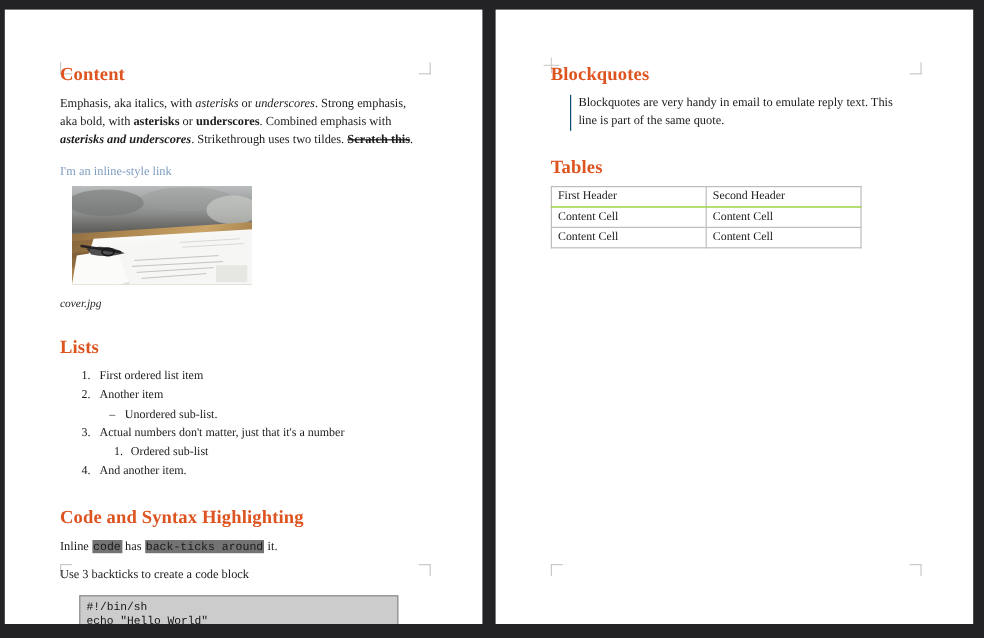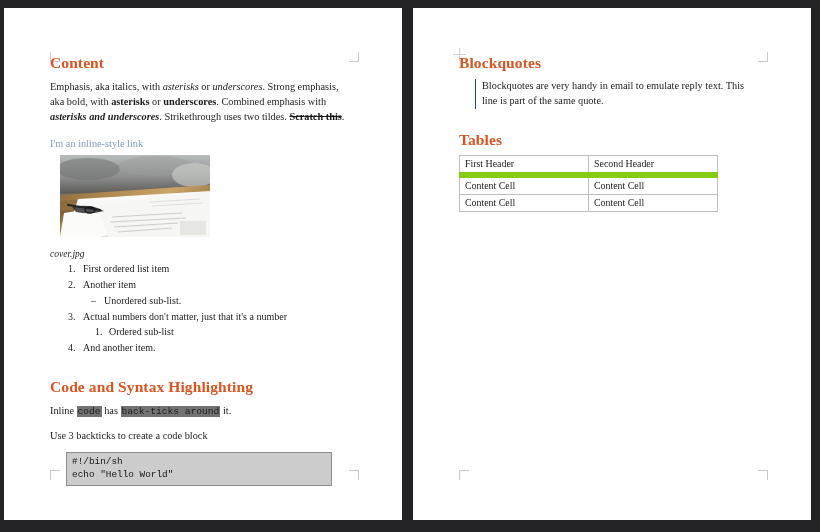--- a/index.html
+++ b/index.html
@@ -175,21 +175,21 @@
     color: #1b1b1b;
   }
   table.md-table th,
   table.md-table td {
     border: 1px solid #bdbdbd;
     padding: 2px 5px 3px 5px;
     text-align: left;
     font-weight: normal;
   }
   table.md-table th {
-    border-bottom: 6px solid #84cc16;
+    border-bottom: 1px solid #84cc16;
   }
   table.md-table col.c1 { width: 129px; }
 </style>
 </head>
 <body>
 
 <div id="viewer">
 
   <div class="page">
     <div class="crop tl"></div>
@@ -248,20 +248,21 @@
             <line x1="92" y1="51" x2="143" y2="48"></line>
           </g>
           <path d="M12 52 Q30 48 44 56 Q30 60 16 57 Z" fill="#2a2a2c" opacity="0.82"></path>
           <path d="M8 50 L40 55" stroke="#1d1d1f" stroke-width="2.2" stroke-linecap="round" opacity="0.9"></path>
           <ellipse cx="30" cy="55" rx="5" ry="3" fill="none" stroke="#17171a" stroke-width="1.4"></ellipse>
           <rect x="120" y="66" width="26" height="14" fill="#e3e3df" opacity="0.85"></rect>
         </svg>
         <figcaption>cover.jpg</figcaption>
       </figure>
 
+      <h2 class="heading spaced">Lists</h2>
 
       <ol class="main-list">
         <li>
           <span>First ordered list item</span>
         </li>
         <li>
           <span>Another item</span>
           <ul class="sub-list">
             <li>Unordered sub-list.</li>
           </ul>

